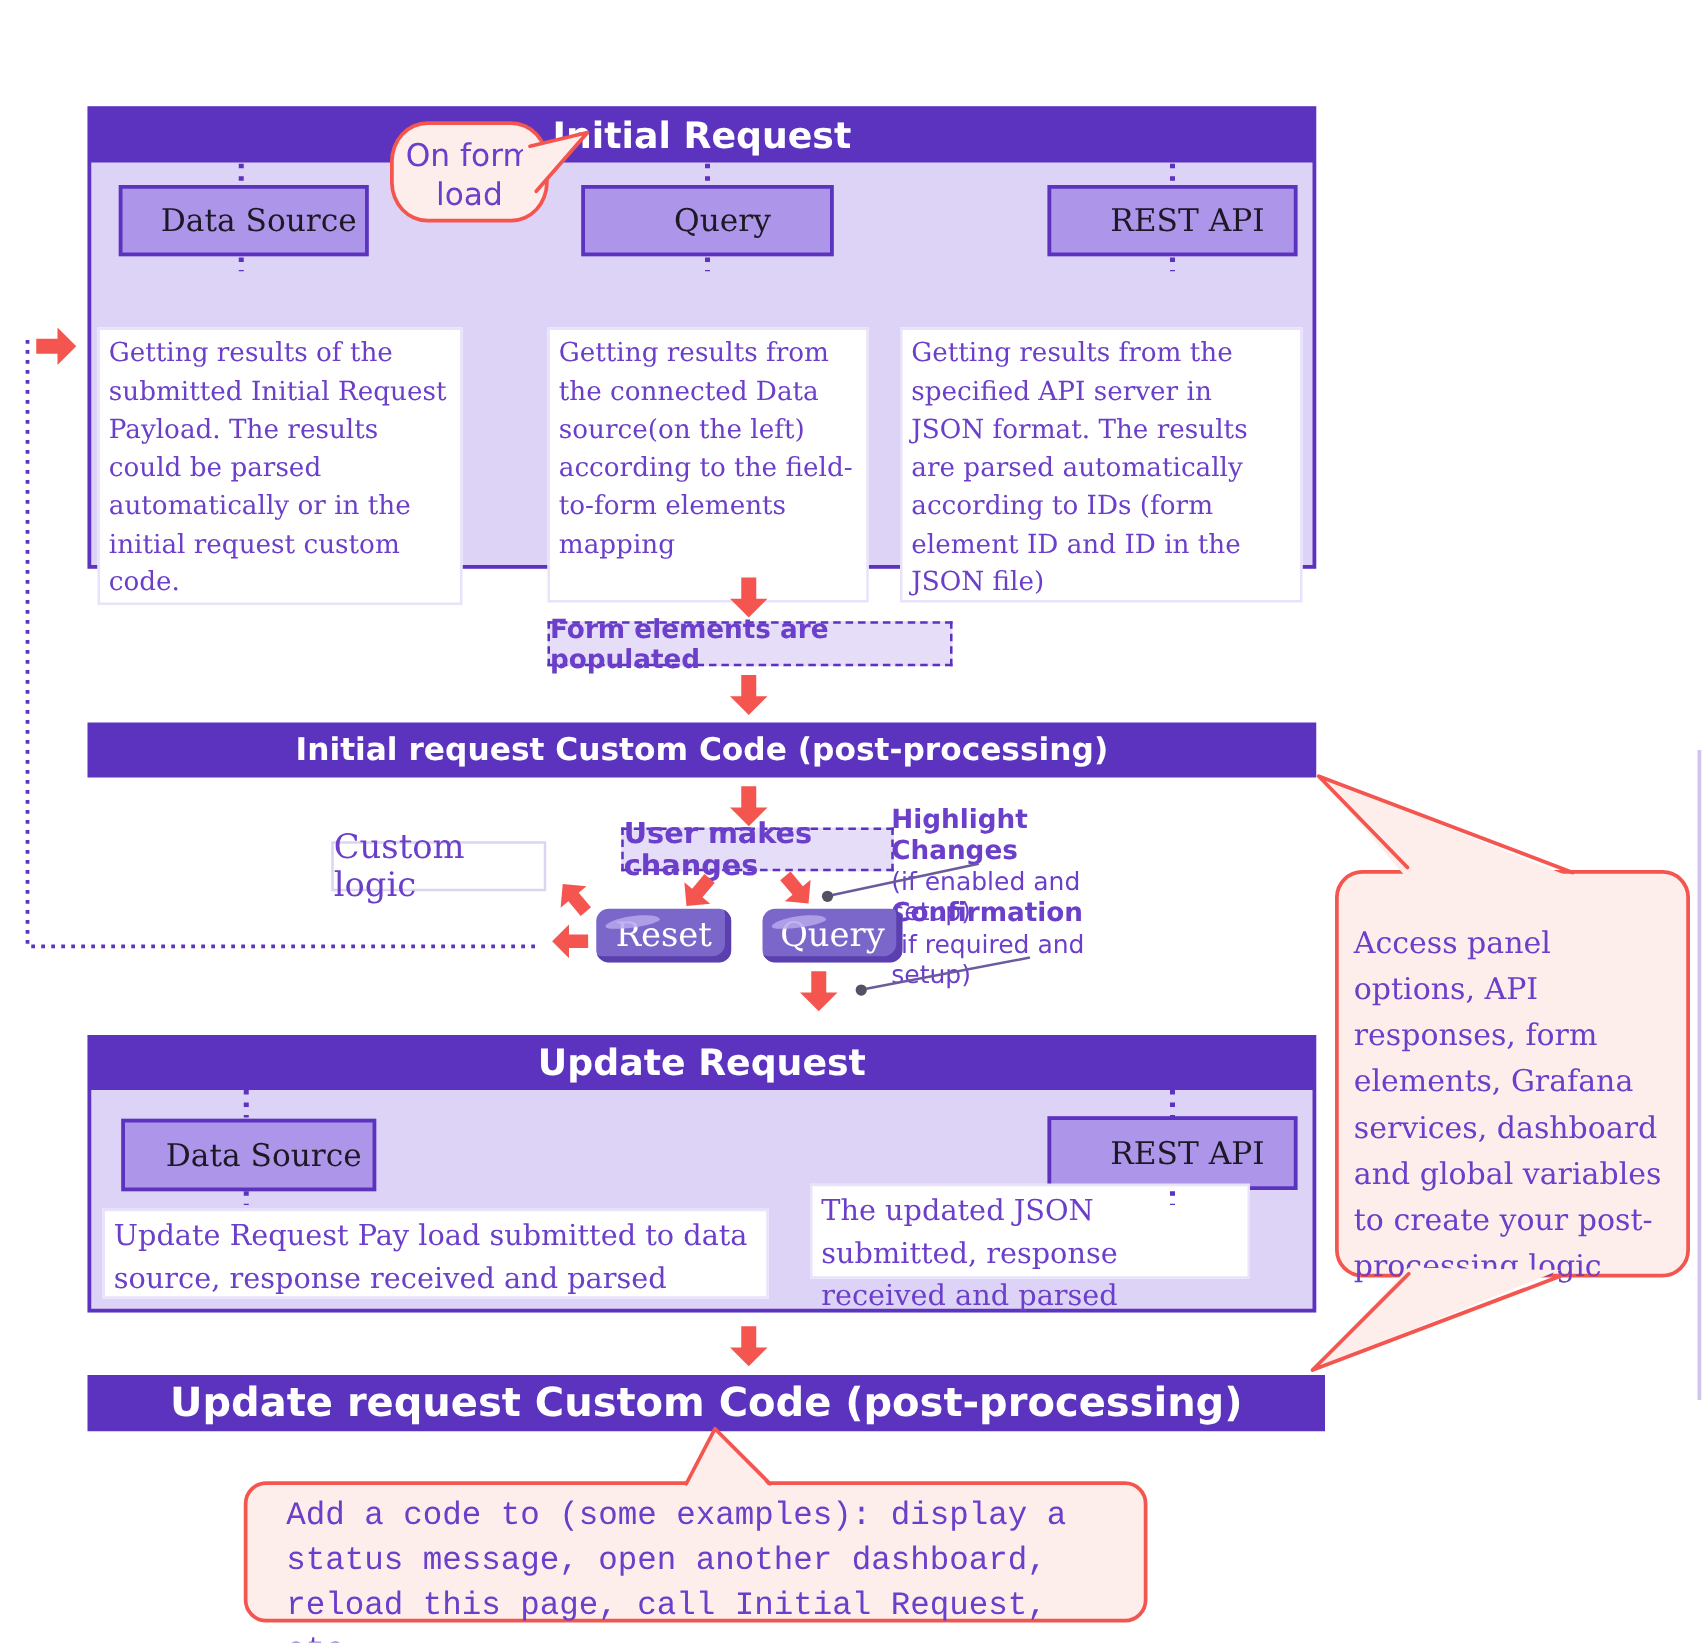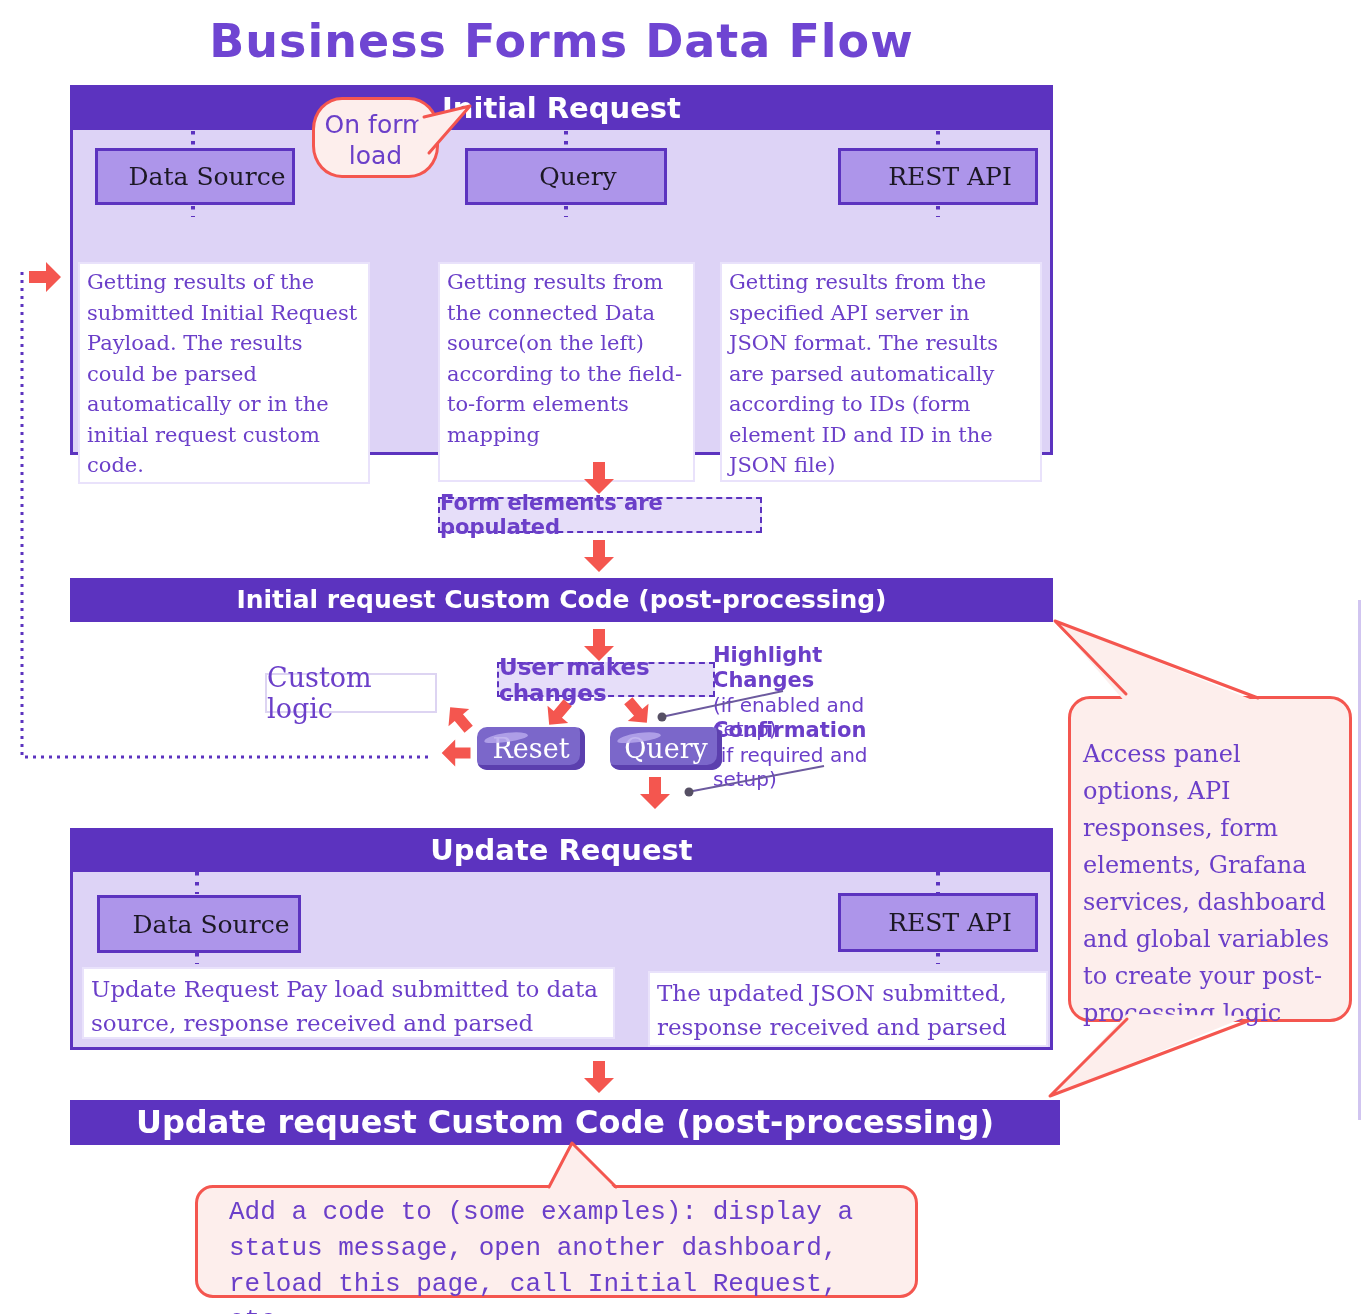--- a/index.html
+++ b/index.html
@@ -72,21 +72,20 @@
   .ptr{stroke:var(--line-purple);stroke-width:2;fill:none;}
   .dot{fill:var(--dot-gray);}
   .tail-fill{fill:var(--pink);stroke:none;}
   .tail-stroke{stroke:var(--red);stroke-width:3;fill:none;stroke-linejoin:round;stroke-linecap:round;}
 </style>
 </head>
 <body>
 
 <div id="canvas">
 
-  <div class="title">Business Forms Data Flow</div>
 
   <div class="section sec1" style="left:70px;top:85px;width:983px;height:370px;">
     <div class="section-header">Initial Request</div>
 
     <div class="label-box" style="left:22px;top:60px;width:200px;height:57px;">Data Source</div>
     <div class="label-box" style="left:392px;top:60px;width:202px;height:57px;">Query</div>
     <div class="label-box" style="left:765px;top:60px;width:200px;height:57px;">REST API</div>
 
     <div class="desc-box desc-sm" style="left:5px;top:130px;width:292px;height:222px;">Getting results of the submitted Initial Request Payload. The results could be parsed automatically or in the initial request custom code.</div>
     <div class="desc-box desc-sm" style="left:365px;top:130px;width:257px;height:220px;">Getting results from the connected Data source(on the left) according to the field-to-form elements mapping</div>
@@ -114,21 +113,21 @@
   <div class="btn" style="left:477px;top:727px;width:108px;height:43px;">Reset</div>
   <div class="btn" style="left:610px;top:727px;width:112px;height:43px;">Query</div>
 
   <div class="section sec2" style="left:70px;top:828px;width:983px;height:222px;">
     <div class="section-header">Update Request</div>
 
     <div class="label-box" style="left:24px;top:64px;width:204px;height:58px;">Data Source</div>
     <div class="label-box" style="left:765px;top:62px;width:200px;height:59px;">REST API</div>
 
     <div class="desc-box desc-md" style="left:9px;top:136px;width:533px;height:72px;">Update Request Pay load submitted to data source, response received and parsed</div>
-    <div class="desc-box desc-md" style="left:575px;top:140px;width:400px;height:76px;">The updated JSON submitted, response received and parsed</div>
+    <div class="desc-box desc-md" style="left:575px;top:116px;width:352px;height:76px;">The updated JSON submitted, response received and parsed</div>
   </div>
 
   <div class="bar" style="left:70px;top:1100px;width:990px;height:45px;font-size:32px;line-height:44px;">Update request Custom Code (post-processing)</div>
 
   <div class="edge-line" style="left:1358px;top:600px;width:3px;height:520px;"></div>
 
   <div class="bubble bubble-onload" style="left:312px;top:97px;width:127px;height:81px;">On form load</div>
 
   <div class="bubble bubble-right" style="left:1068px;top:696px;width:284px;height:326px;">Access panel options, API responses, form elements, Grafana services, dashboard and global variables to create your post-processing logic</div>
 

